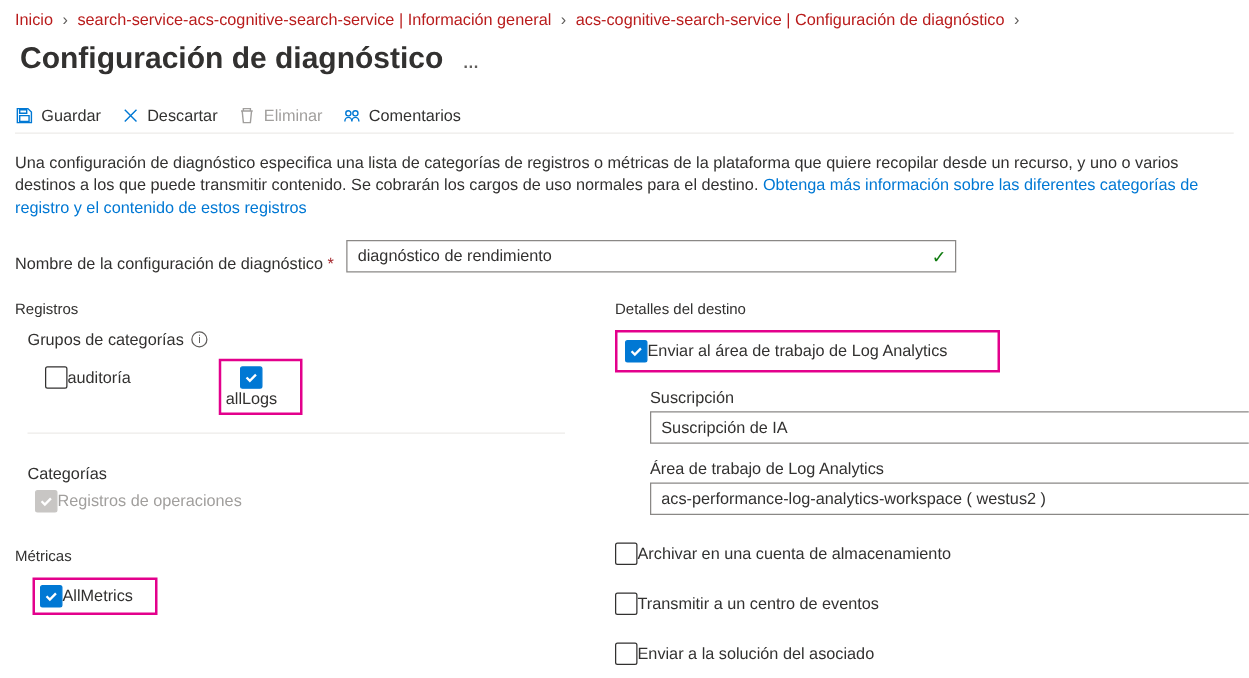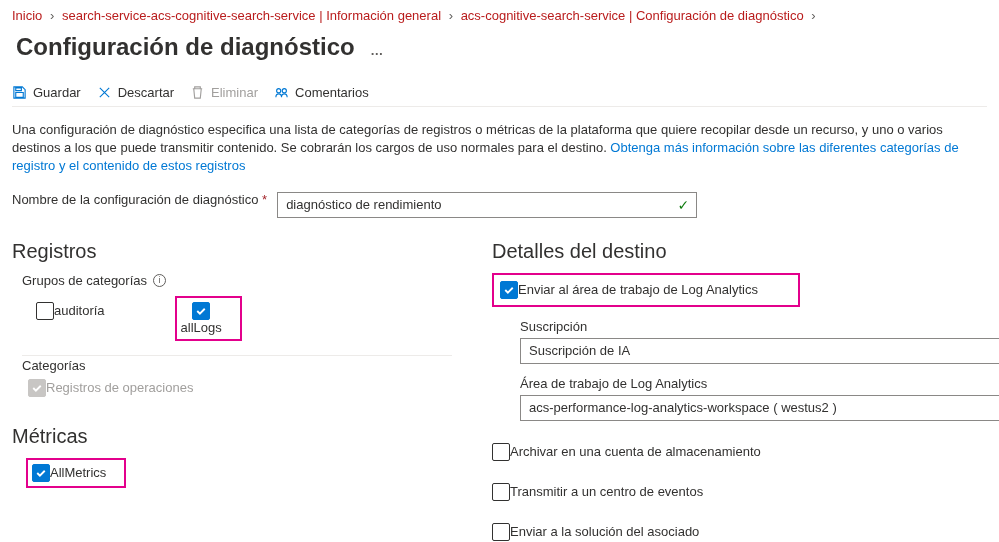--- a/index.html
+++ b/index.html
@@ -19,56 +19,56 @@
   h1 { font-size: 24px; font-weight: 600; margin: 6px 0 18px 4px; display: inline-block; }
   .title-dots { color: #605e5c; margin-left: 12px; font-weight: 600; }
   .toolbar { display: flex; gap: 16px; align-items: center; padding: 6px 0; border-bottom: 1px solid #edebe9; margin-bottom: 14px; }
   .tool-btn { display: inline-flex; align-items: center; gap: 6px; color: #323130; font-size: 13px; cursor: pointer; }
   .tool-btn.disabled { color: #a19f9d; cursor: default; }
   .tool-btn svg { width: 15px; height: 15px; }
   .description { font-size: 13px; color: #323130; max-width: 960px; margin-bottom: 16px; line-height: 1.4; }
   .field-label { font-size: 13px; margin-right: 10px; }
   .req { color: #a4262c; }
   .text-input {
-    width: 420px; height: 26px; border: 1px solid #8a8886; padding: 3px 28px 3px 8px;
+    width: 488px; height: 26px; border: 1px solid #8a8886; padding: 3px 28px 3px 8px;
     font-size: 13px; color: #323130; outline: none; position: relative;
   }
   .input-wrap { position: relative; display: inline-block; }
   .input-check { position: absolute; right: 8px; top: 5px; color: #107c10; font-size: 14px; }
   .columns { display: flex; gap: 40px; margin-top: 18px; }
   .col-left { flex: 0 0 440px; }
   .col-right { flex: 1; }
-  .section-head { font-size: 20px; font-weight: 400; margin: 4px 0 10px 0; }
+  .section-head { font-size: 12px; font-weight: 400; margin: 4px 0 10px 0; }
   .sub-head { font-size: 13px; color: #323130; margin: 8px 0 8px 10px; display: flex; align-items: center; gap: 6px; }
   .info-icon { width: 13px; height: 13px; border: 1px solid #605e5c; border-radius: 50%; display: inline-flex; align-items: center; justify-content: center; font-size: 9px; color: #605e5c; }
   .cb-row { display: flex; align-items: center; gap: 0; margin: 6px 0 6px 24px; font-size: 13px; }
   .cb-row.dest { margin-left: 0; }
   .cb-row.indent2 { margin-left: 16px; }
   .cb {
     width: 18px; height: 18px; border: 1px solid #323130; border-radius: 2px;
     display: inline-flex; align-items: center; justify-content: center; background: #fff;
     cursor: pointer;
   }
   .cb.checked { background: #0078d4; border-color: #0078d4; }
   .cb.checked svg { stroke: #fff; }
   .cb.disabled { border-color: #c8c6c4; cursor: default; }
   .cb.disabled.checked { background: #c8c6c4; border-color: #c8c6c4; }
   .cb svg { width: 12px; height: 12px; stroke: transparent; stroke-width: 2.5; fill: none; }
   .highlight { border: 2px solid #e3008c; padding: 4px 18px 4px 4px; display: inline-flex; }
-  .cats-label { margin: 14px 0 2px 10px; font-size: 13px; border-top: 1px solid #edebe9; padding-top: 2px; }
+  .cats-label { margin: 14px 0 2px 10px; font-size: 13px; border-top: 1px solid #edebe9; padding-top: 24px; }
   .disabled-text { color: #a19f9d; }
   .dest-section { margin-bottom: 18px; }
   .dest-sub { margin-left: 28px; margin-top: 12px; margin-bottom: 10px; }
   .dest-sub-label { font-size: 13px; margin-bottom: 4px; }
   .dropdown {
     width: 520px; height: 26px; border: 1px solid #8a8886;
     display: flex; align-items: center; justify-content: space-between;
     padding: 0 8px; font-size: 13px; cursor: pointer; background: #fff;
   }
-  .name-row { display: flex; align-items: flex-start; }
+  .name-row { display: flex; align-items: flex-end; }
 </style>
 </head>
 <body>
 
 <div class="breadcrumb">
   <a href="#">Inicio</a>
   <span class="bc-sep">›</span>
   <a href="#">search-service-acs-cognitive-search-service | Información general</a>
   <span class="bc-sep">›</span>
   <a href="#">acs-cognitive-search-service | Configuración de diagnóstico</a>

